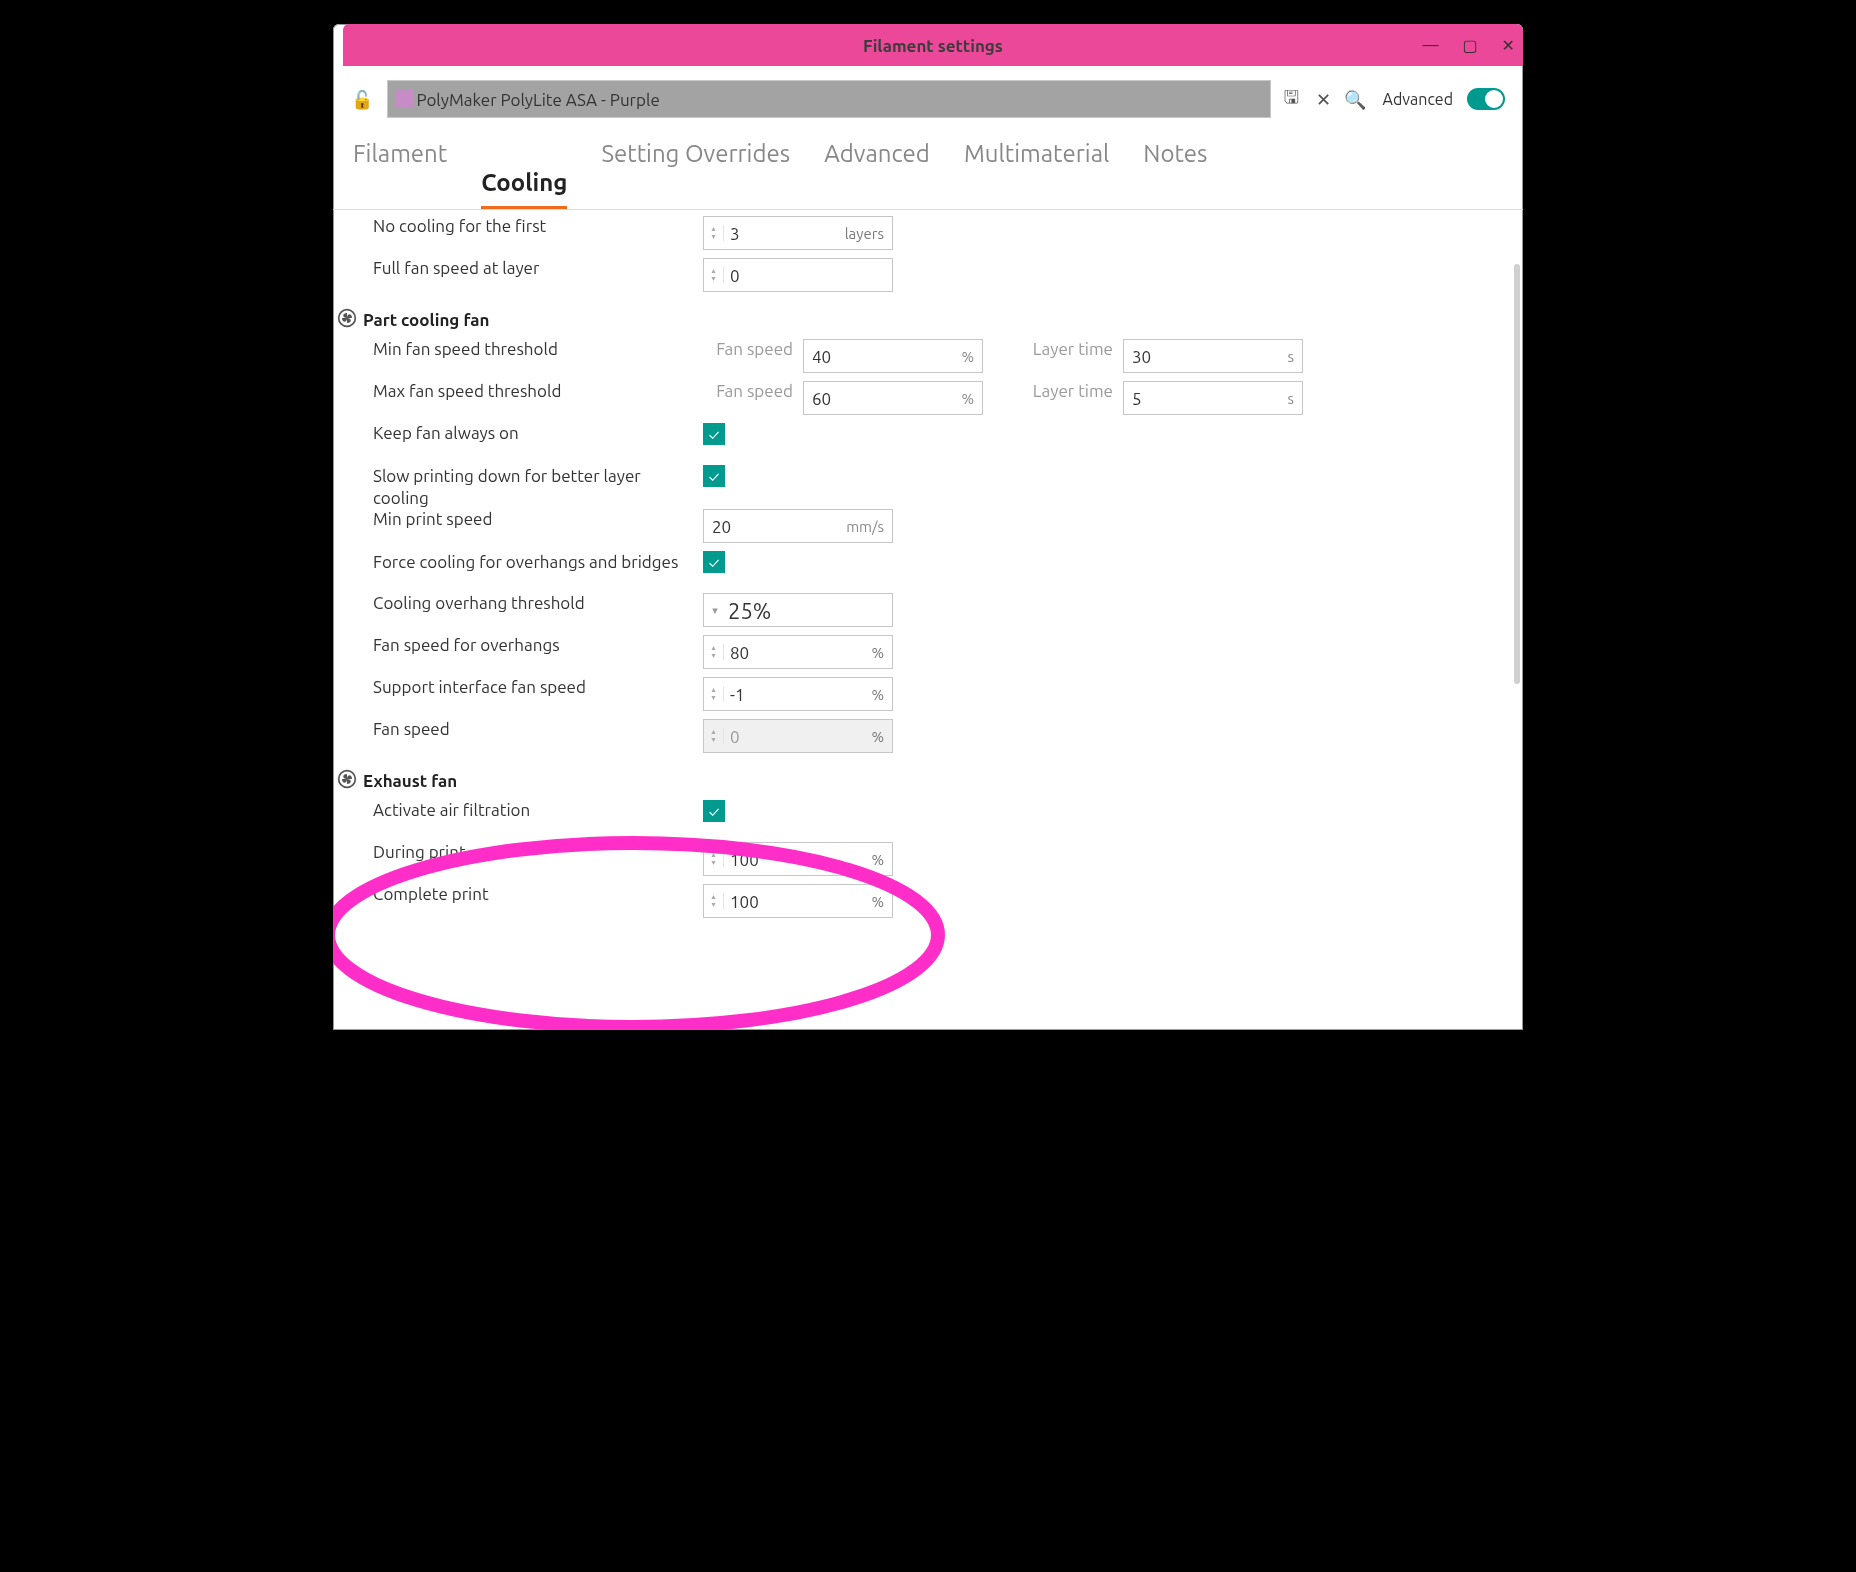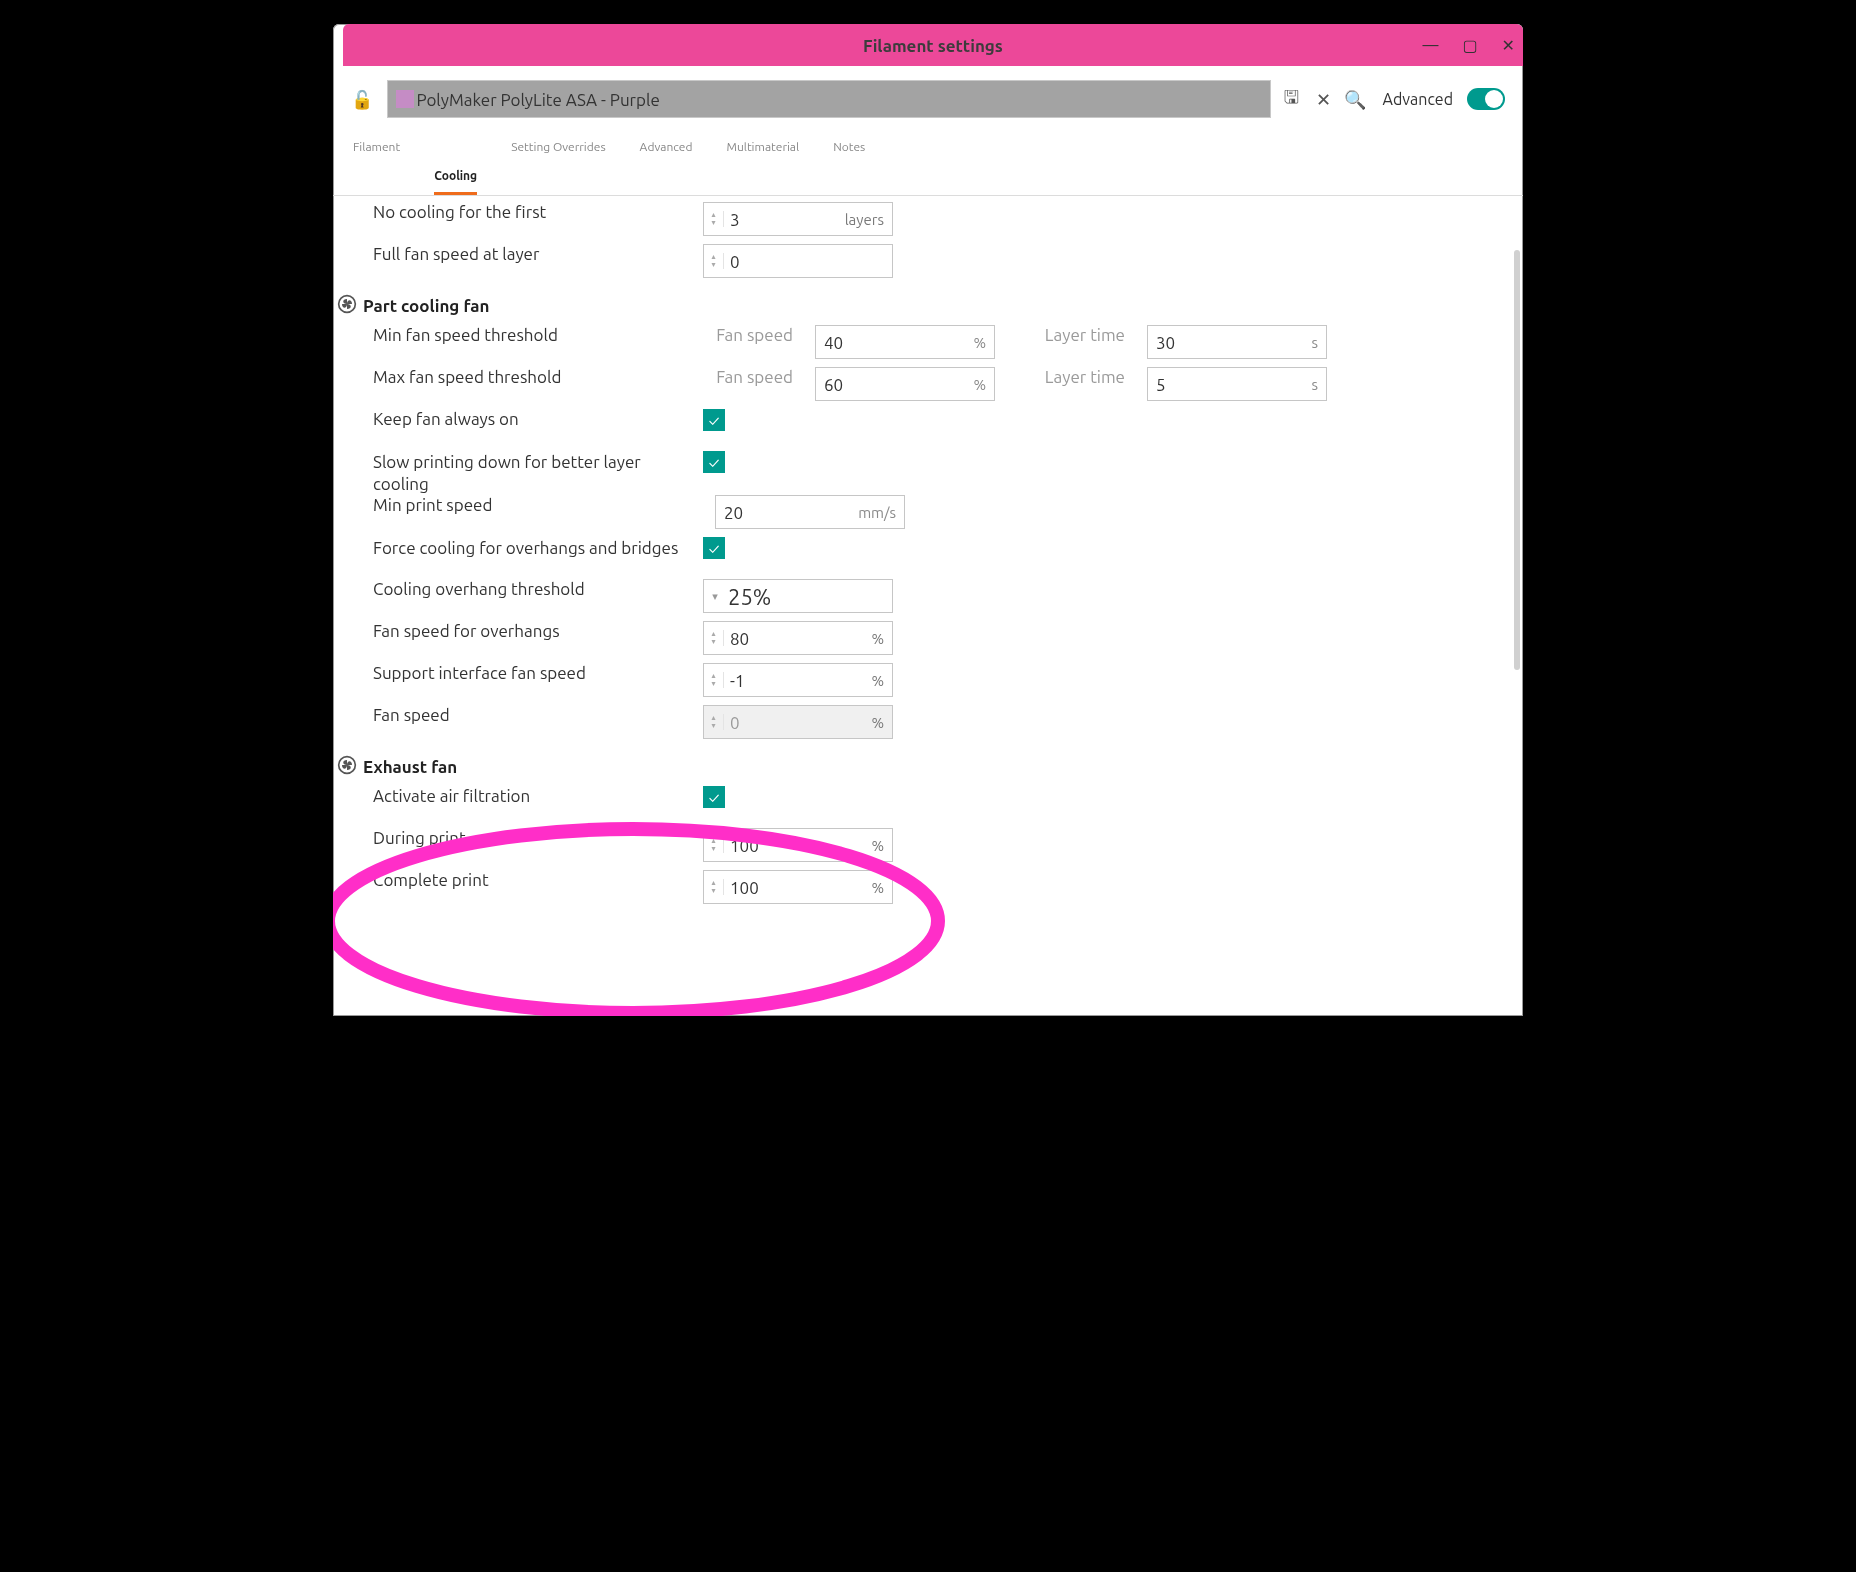--- a/index.html
+++ b/index.html
@@ -11,38 +11,38 @@
   .wincontrols span { font-size:16px; color:#333; cursor:pointer; }
   .toolbar-row { display:flex; align-items:center; padding:14px 18px 6px 18px; gap:10px; }
   .lock-icon { color:#ed6b1f; font-size:18px; margin-right:4px; }
   .filament-name { flex:1; border:1px solid #c8c8c8; background:#a3a3a3; height:38px; display:flex; align-items:center; padding:0 8px; font-size:17px; color:#333; }
   .color-swatch { width:18px; height:18px; background:#c58cc5; display:inline-block; margin-right:2px; }
   .tool-icon { width:22px; font-size:18px; color:#555; text-align:center; cursor:pointer; }
   .adv-label { font-size:16px; color:#333; margin-left:6px; }
   .toggle { width:38px; height:22px; background:#009a8e; border-radius:11px; position:relative; margin-left:4px; cursor:pointer; }
   .toggle::after { content:""; width:18px; height:18px; background:#fff; border-radius:50%; position:absolute; right:2px; top:2px; }
   .tabs { display:flex; gap:34px; padding:16px 20px 0 20px; border-bottom:1px solid #dcdcdc; }
-  .tab { font-size:12px; color:#888; padding-bottom:10px; cursor:pointer; }
+  .tab { font-size:24px; color:#888; padding-bottom:10px; cursor:pointer; }
   .tab.active { color:#222; font-weight:700; border-bottom:3px solid #ef6c1c;margin-top:29px; }
   .content { padding:6px 0 18px 0; position:relative; height:820px; overflow-y:auto; }
   .scrollbar-fake { position:absolute; right:3px; top:54px; width:6px; height:420px; background:#d0d0d0; border-radius:3px; }
   .row { display:flex; min-height:42px; padding-left:40px; }
   .row .label { width:330px; font-size:17px; color:#333; padding-right:10px; }
   .section { display:flex; align-items:center; padding:8px 0 8px 4px; font-weight:700; font-size:17px; color:#222; }
   .section .fan-icon { margin-right:6px; color:#555; }
   .spin { display:flex; align-items:center; border:1px solid #c6c6c6; height:34px; width:190px; background:#fff; }
   .spin.disabled { background:#f0f0f0; color:#9a9a9a; }
   .spin .arrows { width:20px; display:flex; flex-direction:column; align-items:center; border-right:1px solid #e4e4e4; color:#aaa; font-size:8px; line-height:8px; }
   .spin .val { flex:1; padding-left:6px; font-size:17px; }
   .spin .unit { padding-right:8px; font-size:15px; color:#7a7a7a; }
   .combo { display:flex; align-items:center; border:1px solid #c6c6c6; height:34px; width:190px; background:#fff; }
   .combo .chev { width:22px; text-align:center; color:#999; font-size:11px; }
   .combo .val { flex:1; padding-left:2px; font-size:22px; }
   .sublabel { width:100px; text-align:right; font-size:17px; color:#9a9a9a; padding-right:10px; }
-  .input-box { border:1px solid #c6c6c6; height:34px; width:180px; display:flex; align-items:center; background:#fff;margin-left:12px; }
+  .input-box { border:1px solid #c6c6c6; height:34px; width:180px; display:flex; align-items:center; background:#fff; }
   .input-box .val { flex:1; padding-left:8px; font-size:17px; }
   .input-box .unit { padding-right:8px; font-size:15px; color:#8a8a8a; }
   .check { width:22px; height:22px; background:#009a8e; display:flex; align-items:center; justify-content:center; color:#fff; font-size:15px; }
   .gap { width:40px; }
   .annot { position:absolute; pointer-events:none; }
   svg.fan { width:20px; height:20px; }
 </style>
 </head>
 <body>
 

